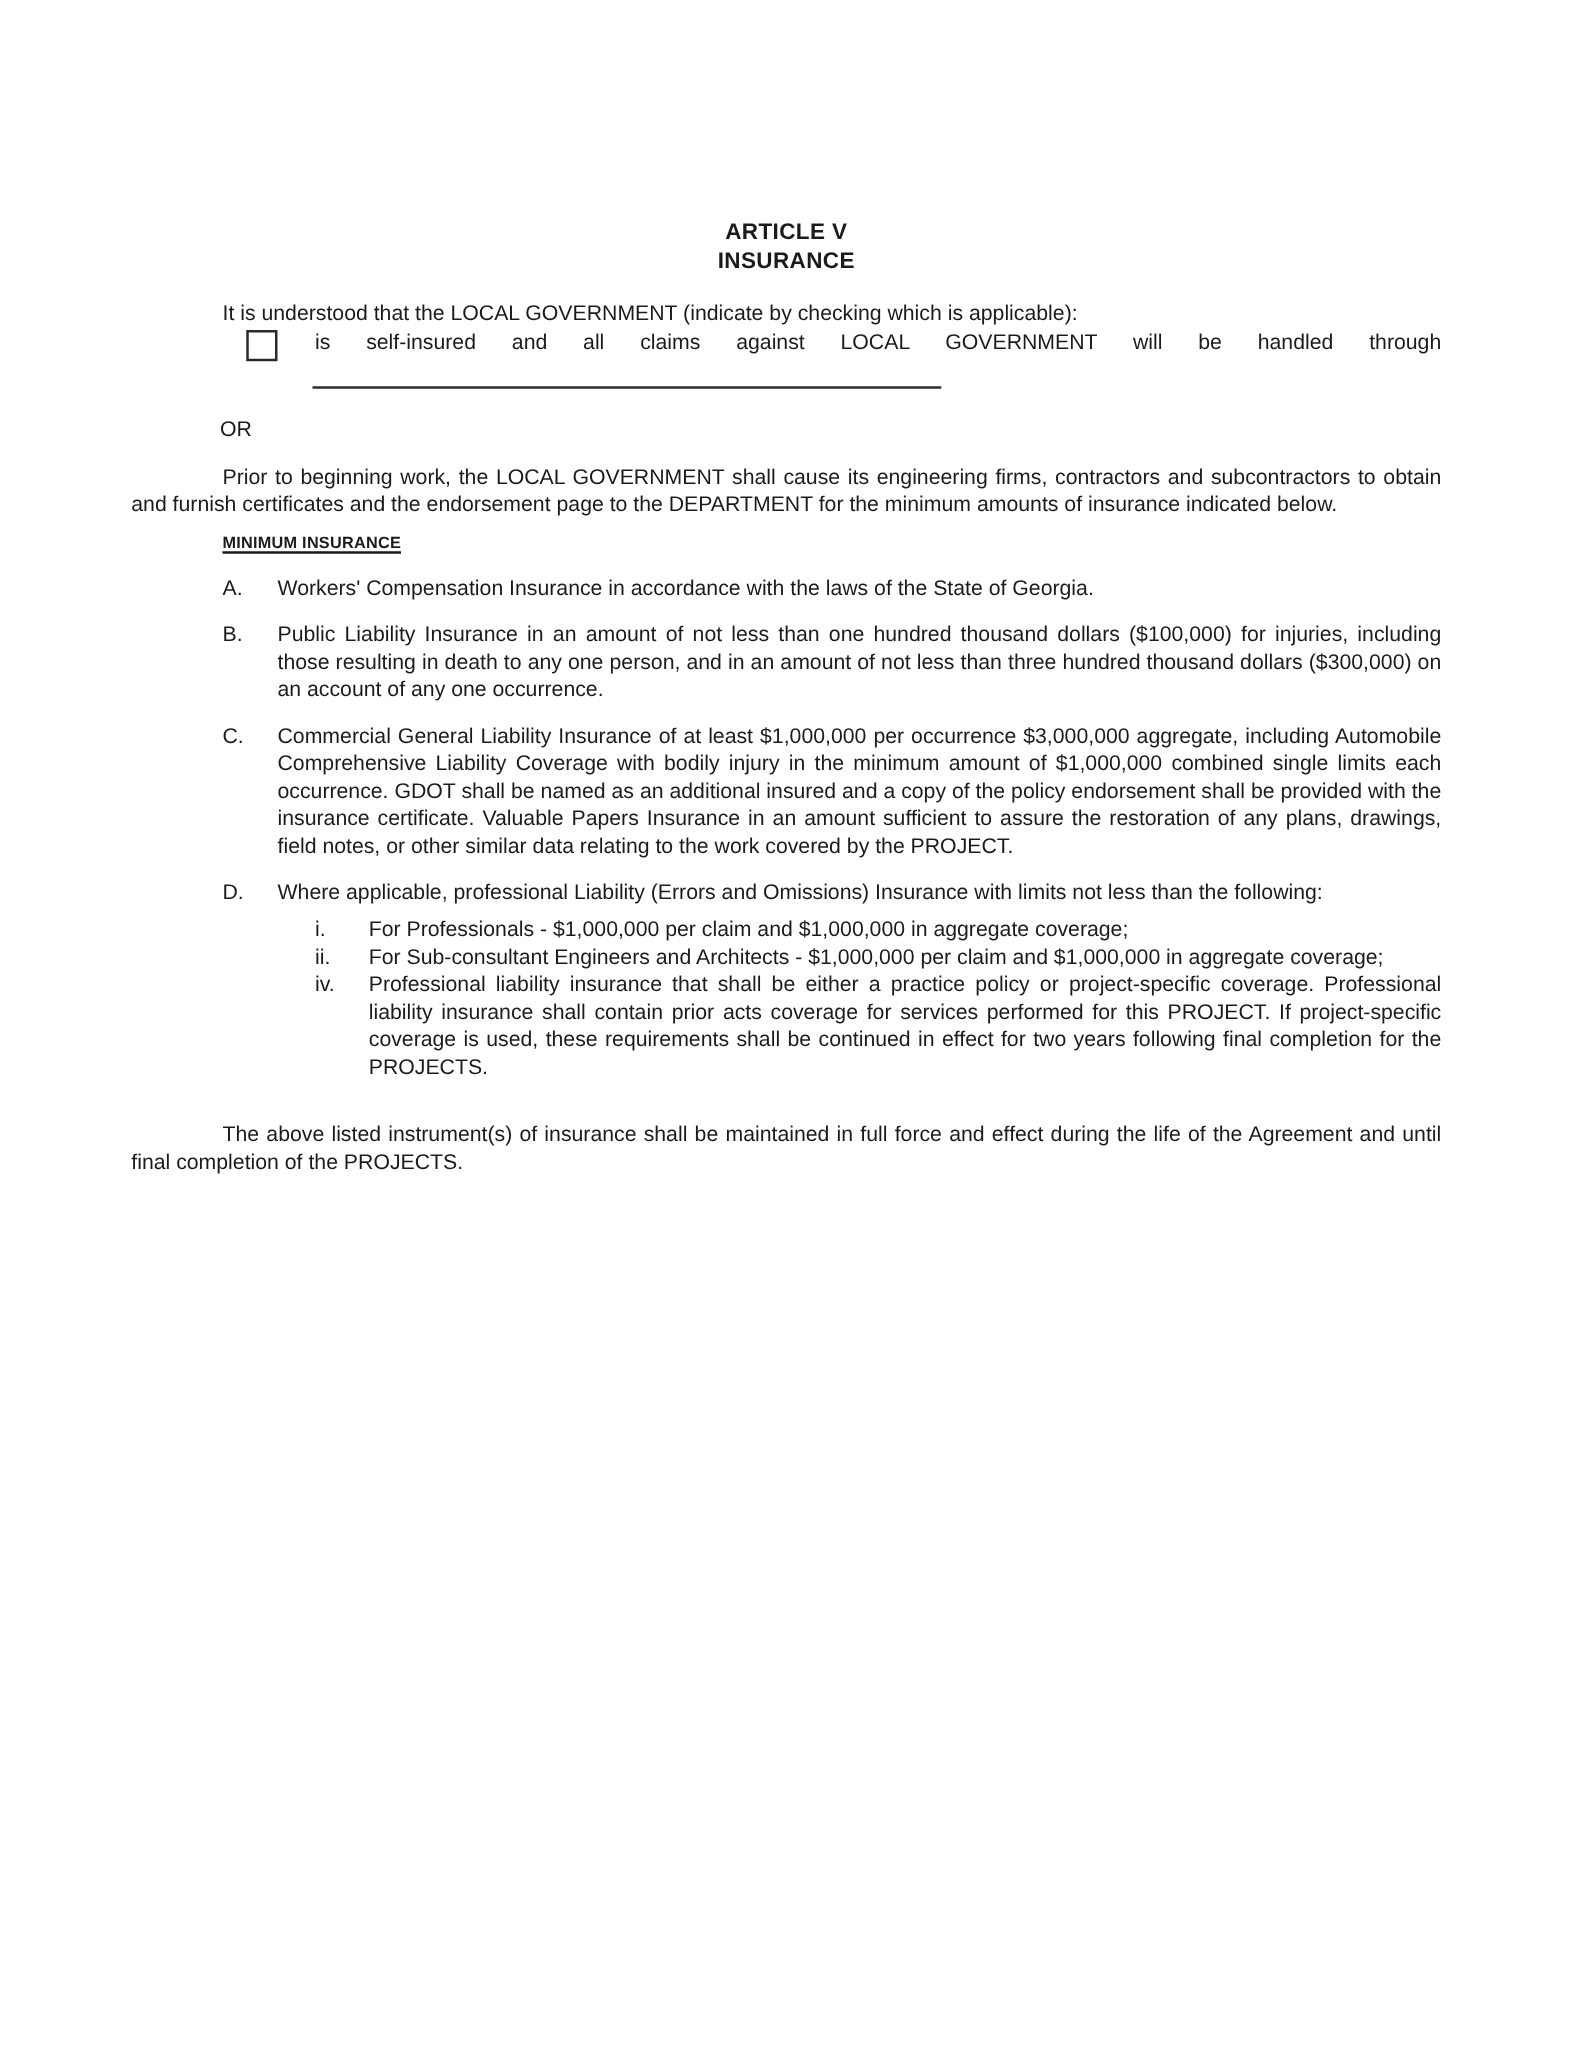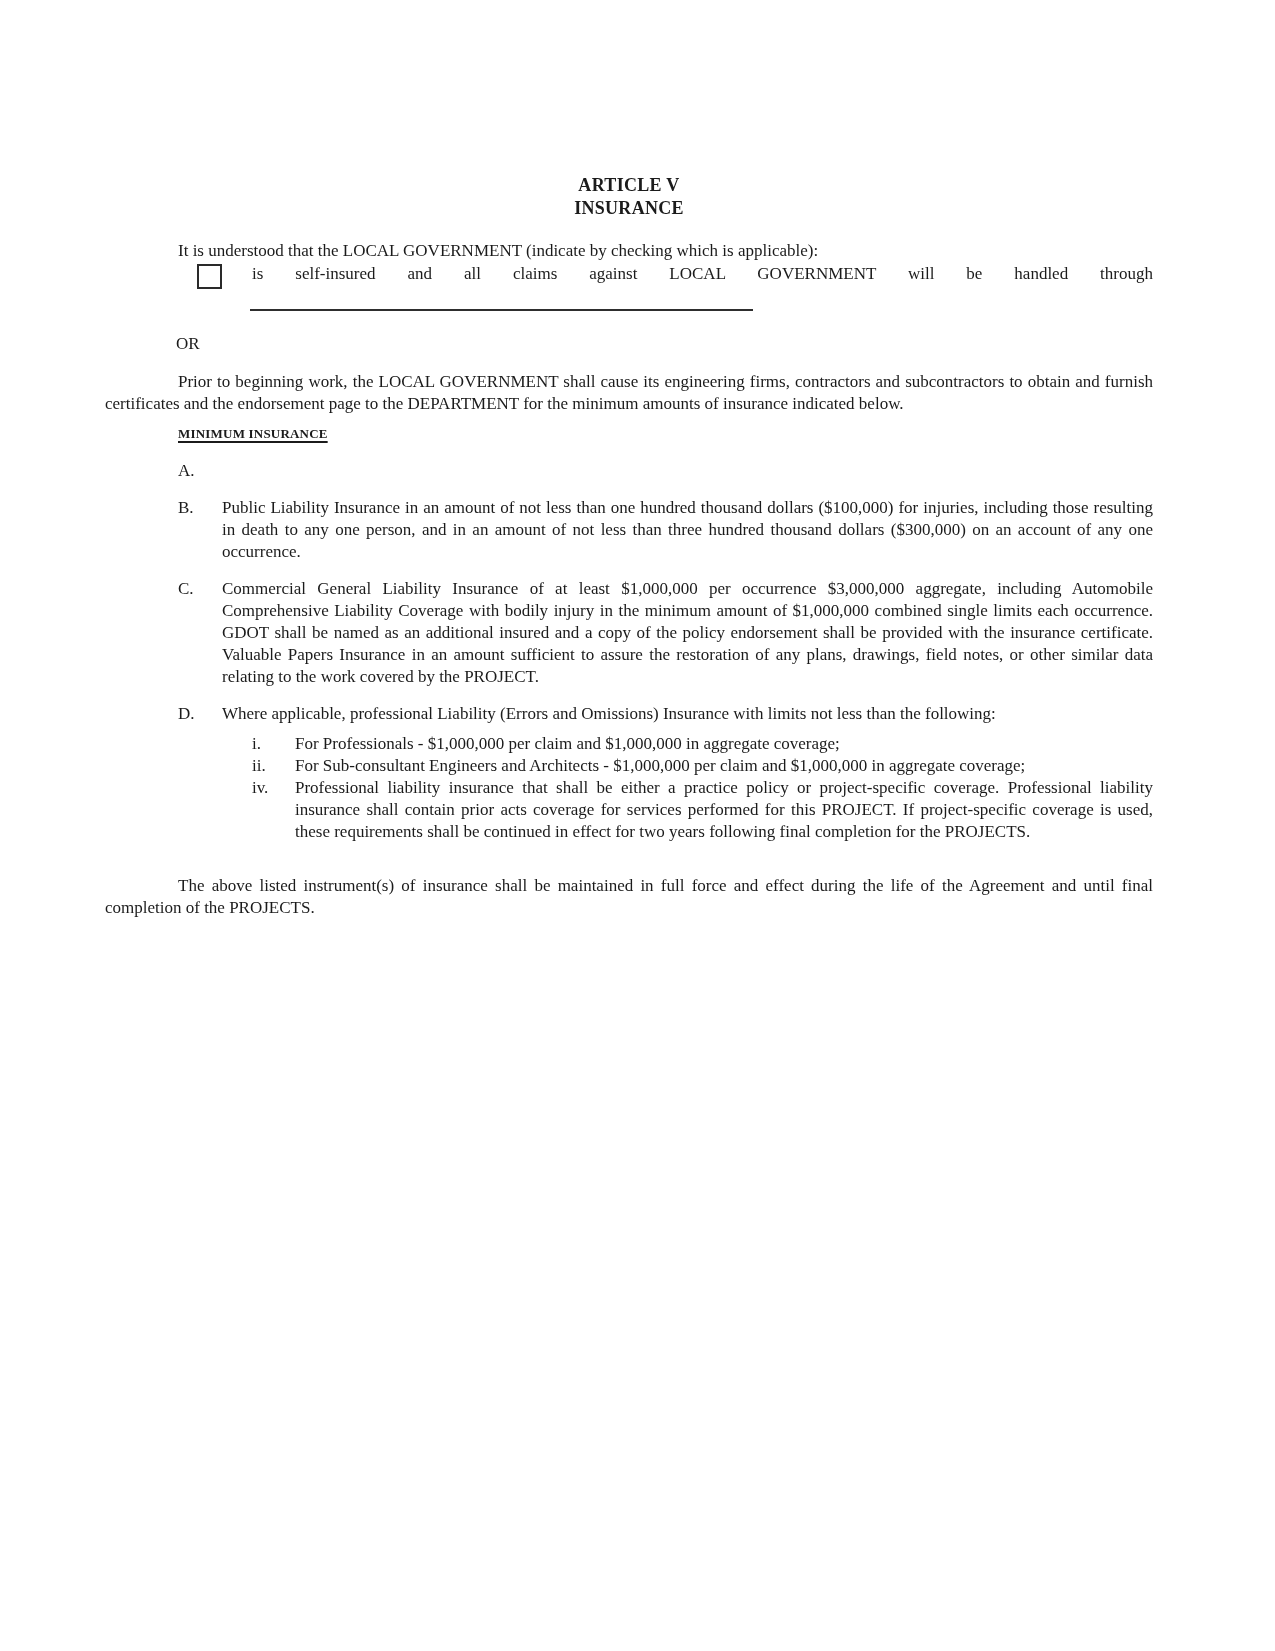--- a/index.html
+++ b/index.html
@@ -6,21 +6,21 @@
     margin: 0;
     padding: 0;
     background: #ffffff;
   }
   .page {
     position: relative;
     width: 1275px;
     height: 1166px;
     background: #ffffff;
     color: #1b1b1b;
-    font-family: Liberation Serif, serif;
+    font-family: Liberation Sans, sans-serif;
     font-size: 17px;
     line-height: 22px;
     overflow: hidden;
   }
   .content {
     position: absolute;
     left: 105px;
     top: 0;
     width: 1048px;
   }
@@ -155,20 +155,21 @@
 
     <div class="or-label">OR</div>
 
 
     <div class="para prior-para indent">Prior to beginning work, the LOCAL GOVERNMENT shall cause its engineering firms, contractors and subcontractors to obtain and furnish certificates and the endorsement page to the DEPARTMENT for the minimum amounts of insurance indicated below.</div>
 
     <div class="section-heading">MINIMUM INSURANCE</div>
 
     <div class="letter-item">
       <div class="letter-marker">A.</div>
+      <div class="letter-text">Workers' Compensation Insurance in accordance with the laws of the State of Georgia.</div>
     </div>
 
     <div class="letter-item">
       <div class="letter-marker">B.</div>
       <div class="letter-text">Public Liability Insurance in an amount of not less than one hundred thousand dollars ($100,000) for injuries, including those resulting in death to any one person, and in an amount of not less than three hundred thousand dollars ($300,000) on an account of any one occurrence.</div>
     </div>
 
     <div class="letter-item">
       <div class="letter-marker">C.</div>
       <div class="letter-text">Commercial General Liability Insurance of at least $1,000,000 per occurrence $3,000,000 aggregate, including Automobile Comprehensive Liability Coverage with bodily injury in the minimum amount of $1,000,000 combined single limits each occurrence.  GDOT shall be named as an additional insured and a copy of the policy endorsement shall be provided with the insurance certificate.  Valuable Papers Insurance in an amount sufficient to assure the restoration of any plans, drawings, field notes, or other similar data relating to the work covered by the PROJECT.</div>

